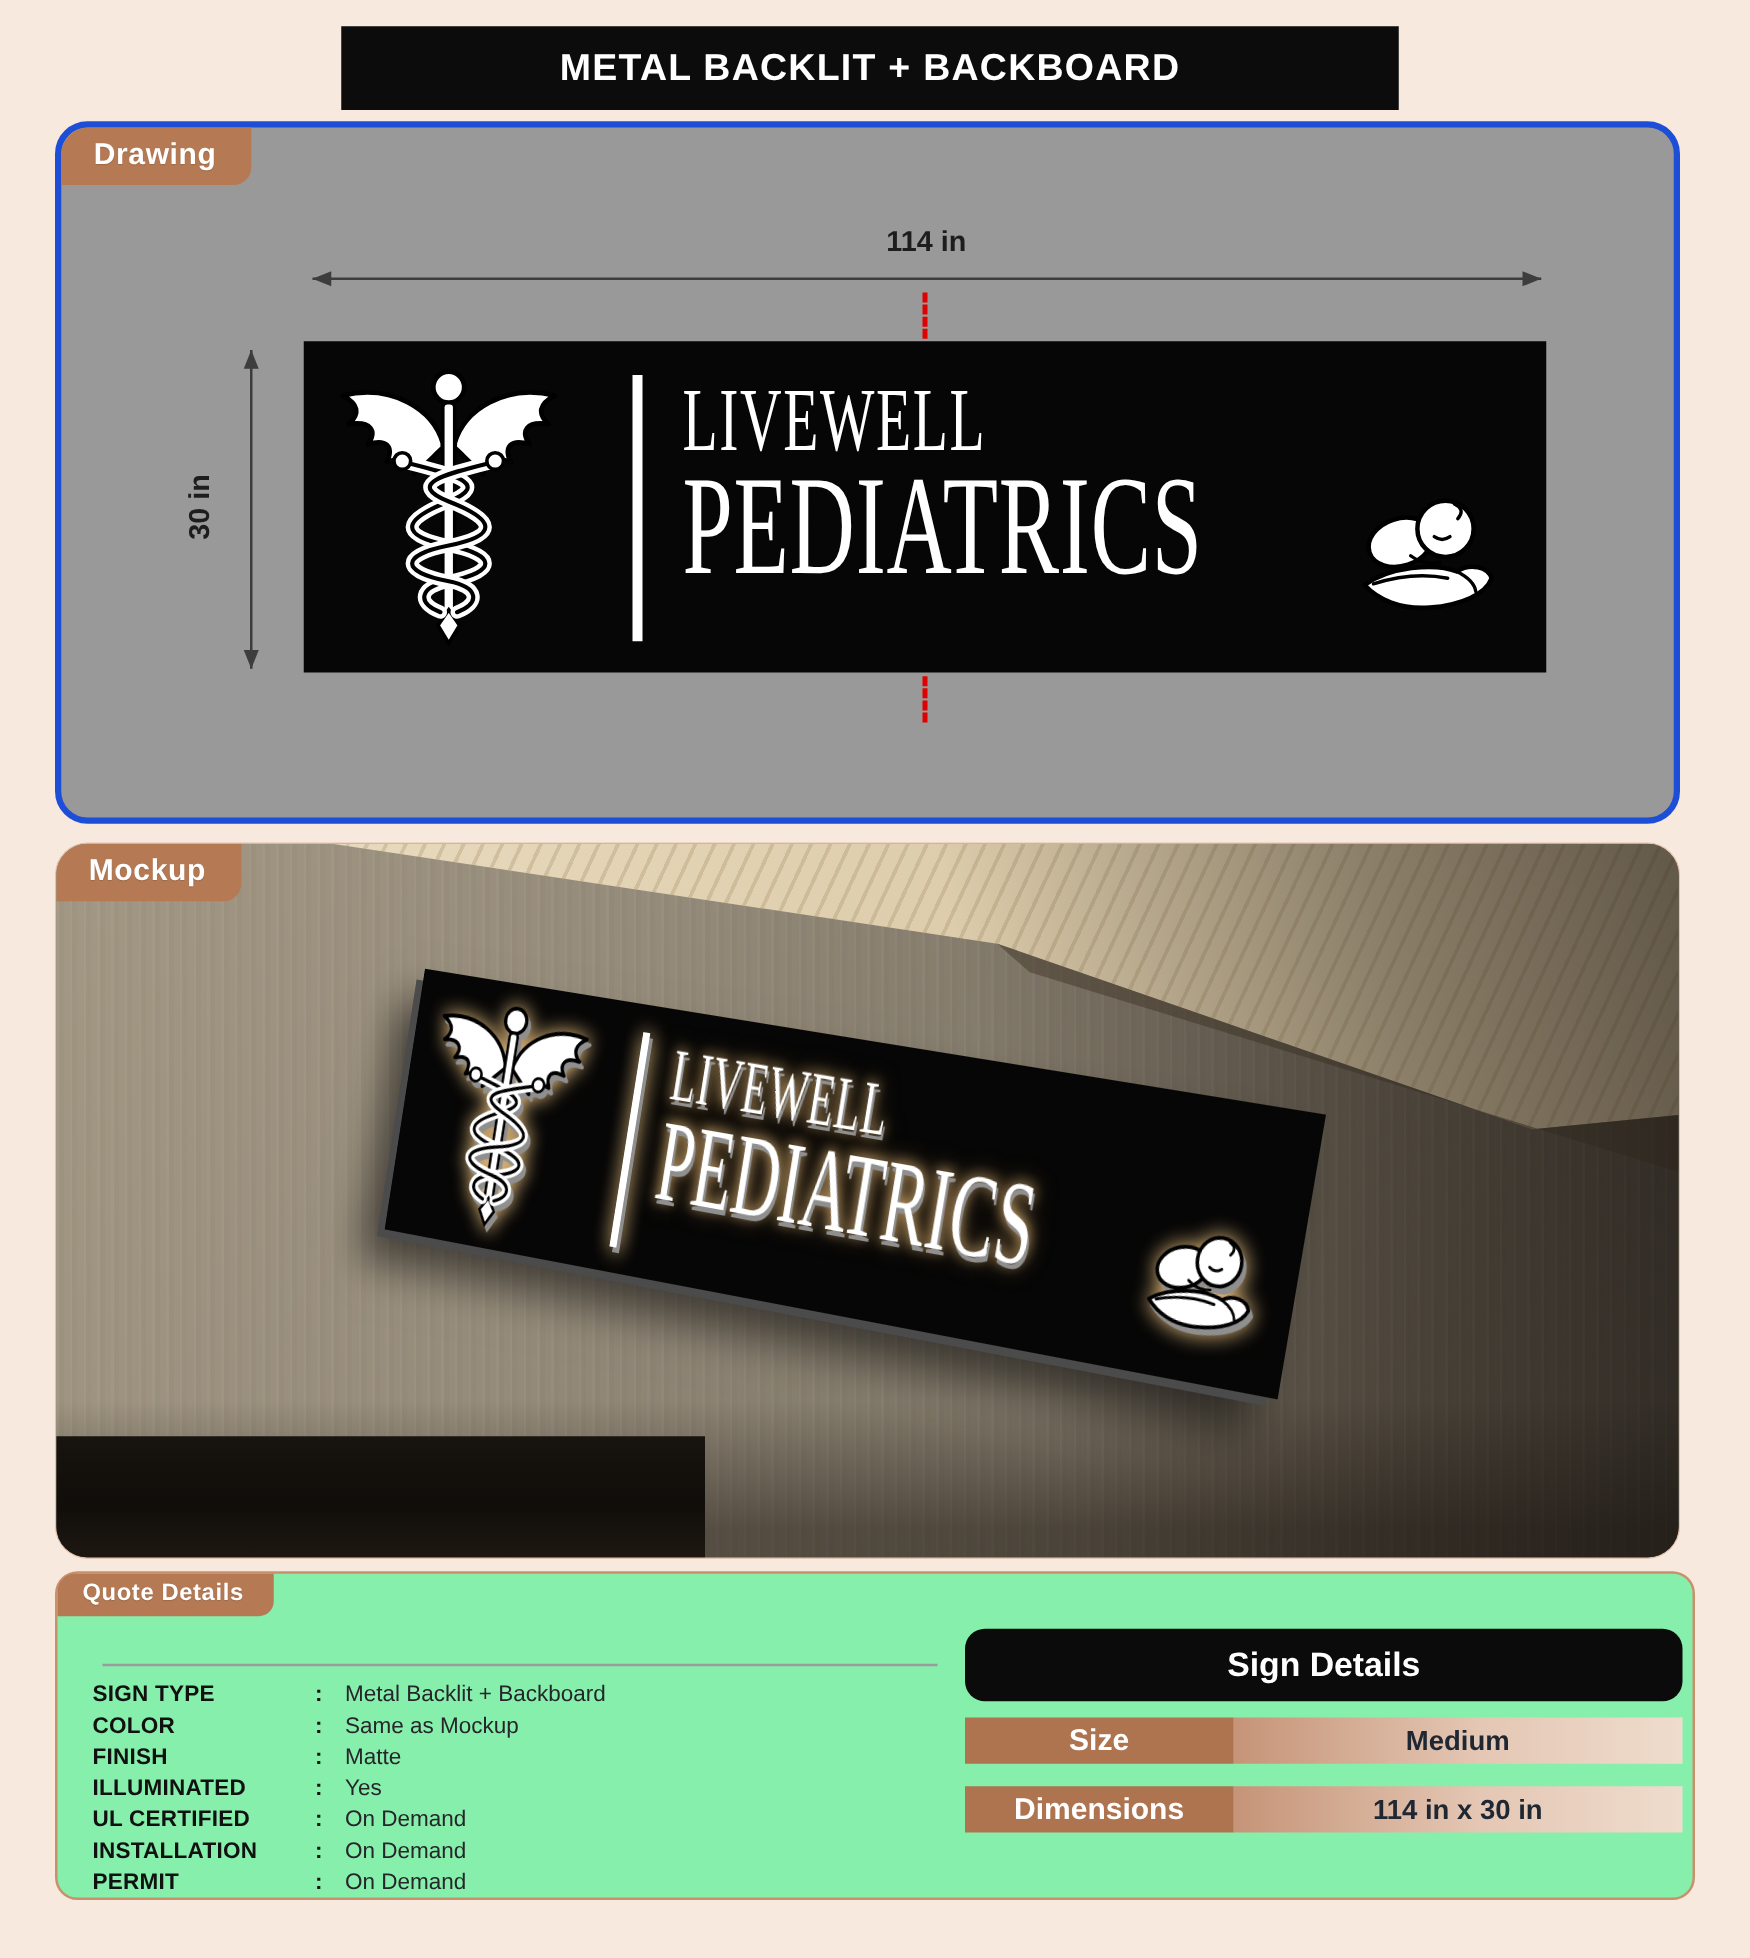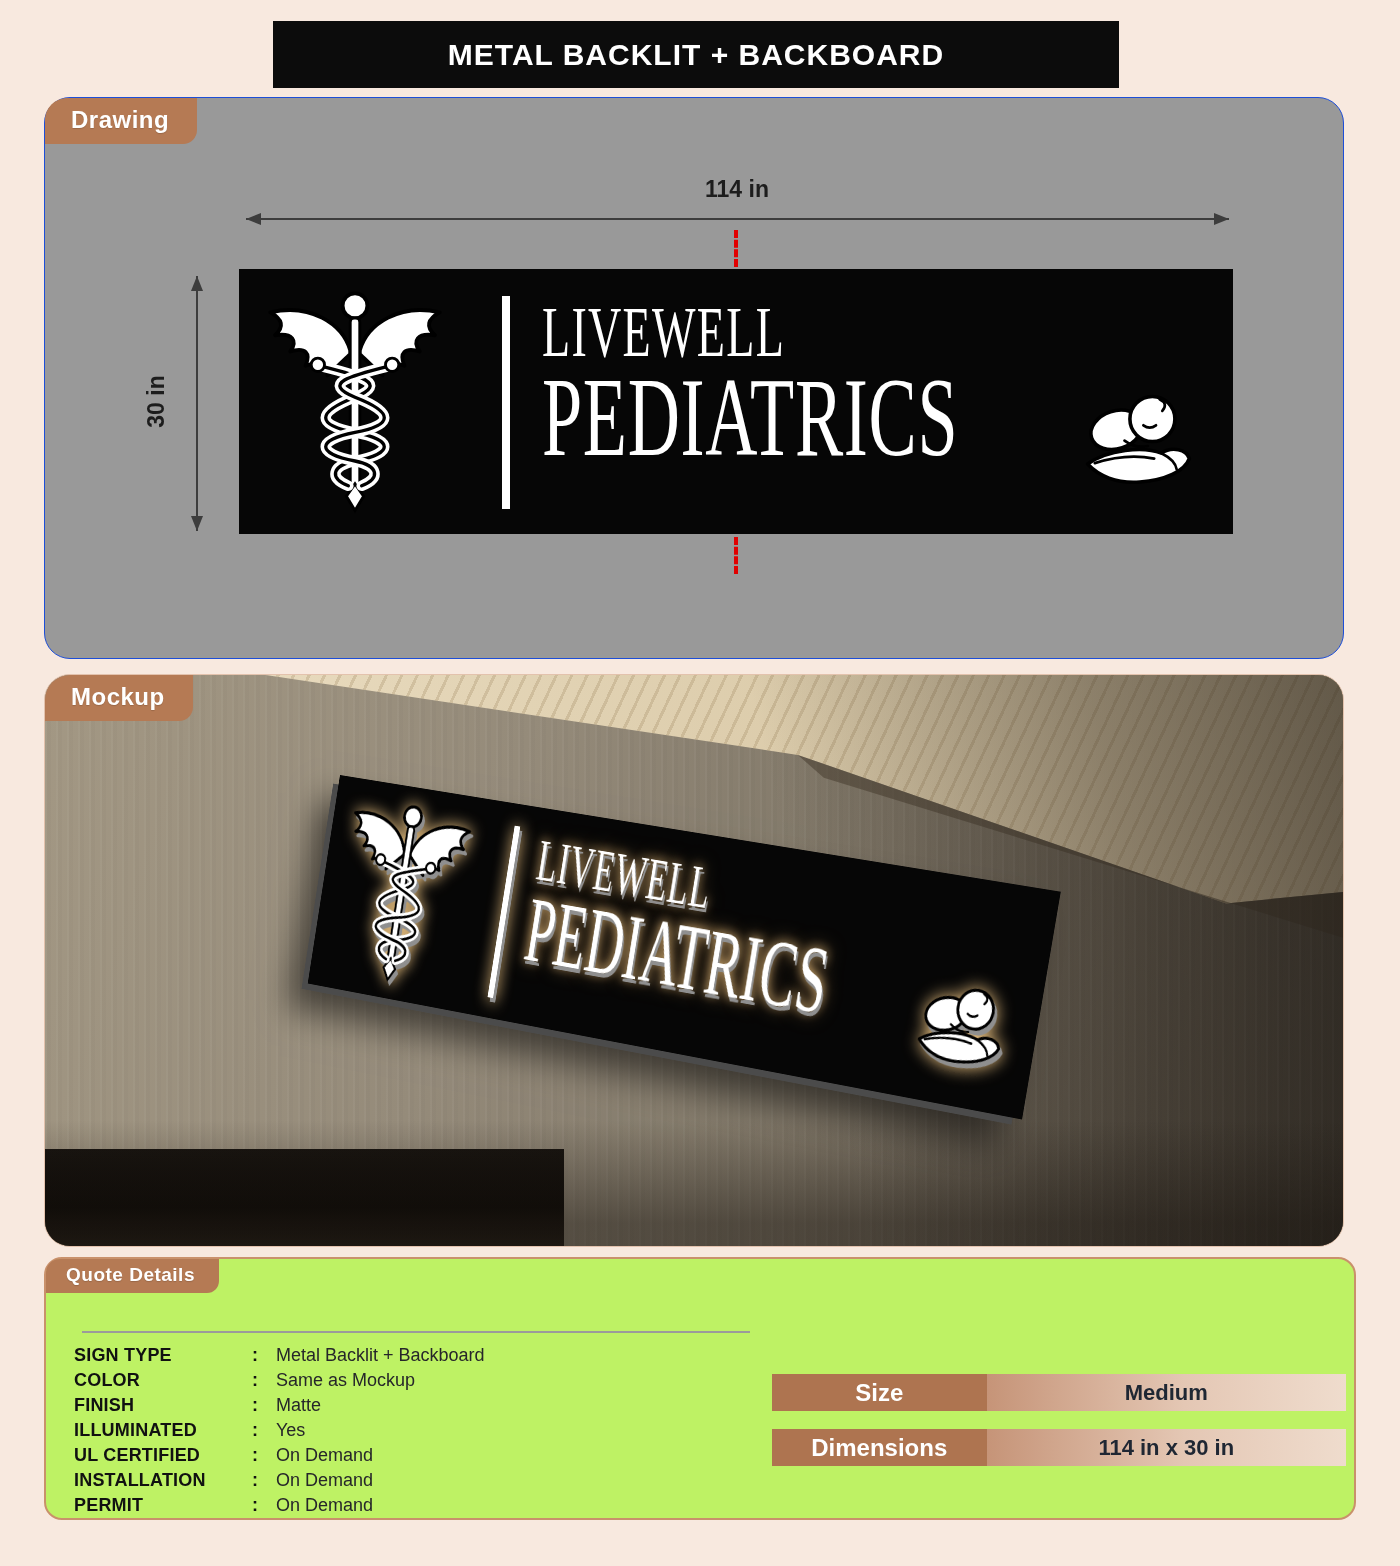--- a/index.html
+++ b/index.html
@@ -23,21 +23,21 @@
   .panel { position:absolute; left:44px; width:1300px; }
   .tab {
     position:absolute; left:0; top:0; z-index:5;
     background:#b57a54; color:#fff; font-weight:bold;
     border-radius:22px 0 14px 0;
     padding:8px 28px 10px 26px; font-size:24px; letter-spacing:0.5px;
     text-shadow:0 1px 1px rgba(0,0,0,0.15);
   }
   .drawing-panel {
     top:97px; height:562px; background:#999999;
-    border-radius:26px; border:1px solid #1d4ed8;
+    border-radius:26px; border:5px solid #1d4ed8;
   }
   .mockup-panel {
     top:674px; height:573px; background:#8a8071;
     border-radius:26px; border:1px solid #e3c2ad; overflow:hidden;
   }
 
   
   .dim-line-h { position:absolute; left:201px; top:120px; width:983px; height:2px; background:#3d3d3d; }
   .dim-line-h::before { content:""; position:absolute; left:0; top:-5px;
     border-right:15px solid #3d3d3d; border-top:6px solid transparent; border-bottom:6px solid transparent; }
@@ -112,21 +112,21 @@
   .mockup-sign .glowable {
     filter:drop-shadow(4px 5px 0 #8f8f8f) drop-shadow(0 0 10px rgba(255,211,140,0.9));
   }
   .mockup-sign .brand-line1, .mockup-sign .brand-line2 {
     text-shadow:4px 5px 0 #8f8f8f, 0 0 16px rgba(255,211,140,0.95), 0 0 30px rgba(255,190,110,0.6);
   }
 
   
   .quote-panel {
     top:1257px; height:263px; width:1312px;
-    border:2px solid #c9916b; border-radius:18px; background:#bef264;
+    border:2px solid #c9916b; border-radius:18px; background:#86efac;
   }
   .quote-tab {
     border-radius:14px 0 12px 0; font-size:19px; padding:5px 24px 7px 20px;
   }
   .q-name {
     position:absolute; left:30px; top:38px; width:676px; text-align:center;
     font-size:21px; font-weight:bold; letter-spacing:1px; color:#171c24;
   }
   .q-rule { position:absolute; left:36px; top:72px; width:668px; border-top:2px solid #9b9b9b; }
   .q-fields { position:absolute; left:28px; top:84px; }
@@ -294,20 +294,23 @@
       <span class="q-colon">:</span>
       <span class="q-value">On Demand</span>
     </div>
     <div class="q-row">
       <span class="q-label">PERMIT</span>
       <span class="q-colon">:</span>
       <span class="q-value">On Demand</span>
     </div>
   </div>
 
+  <div class="sd-header">
+    <span>Sign Details</span>
+  </div>
   <div class="sd-row sd-row-0">
     <div class="sd-cell-label">Size</div>
     <div class="sd-cell-value">Medium</div>
   </div>
   <div class="sd-row sd-row-1">
     <div class="sd-cell-label">Dimensions</div>
     <div class="sd-cell-value">114 in x 30 in</div>
   </div>
 </div>
 

